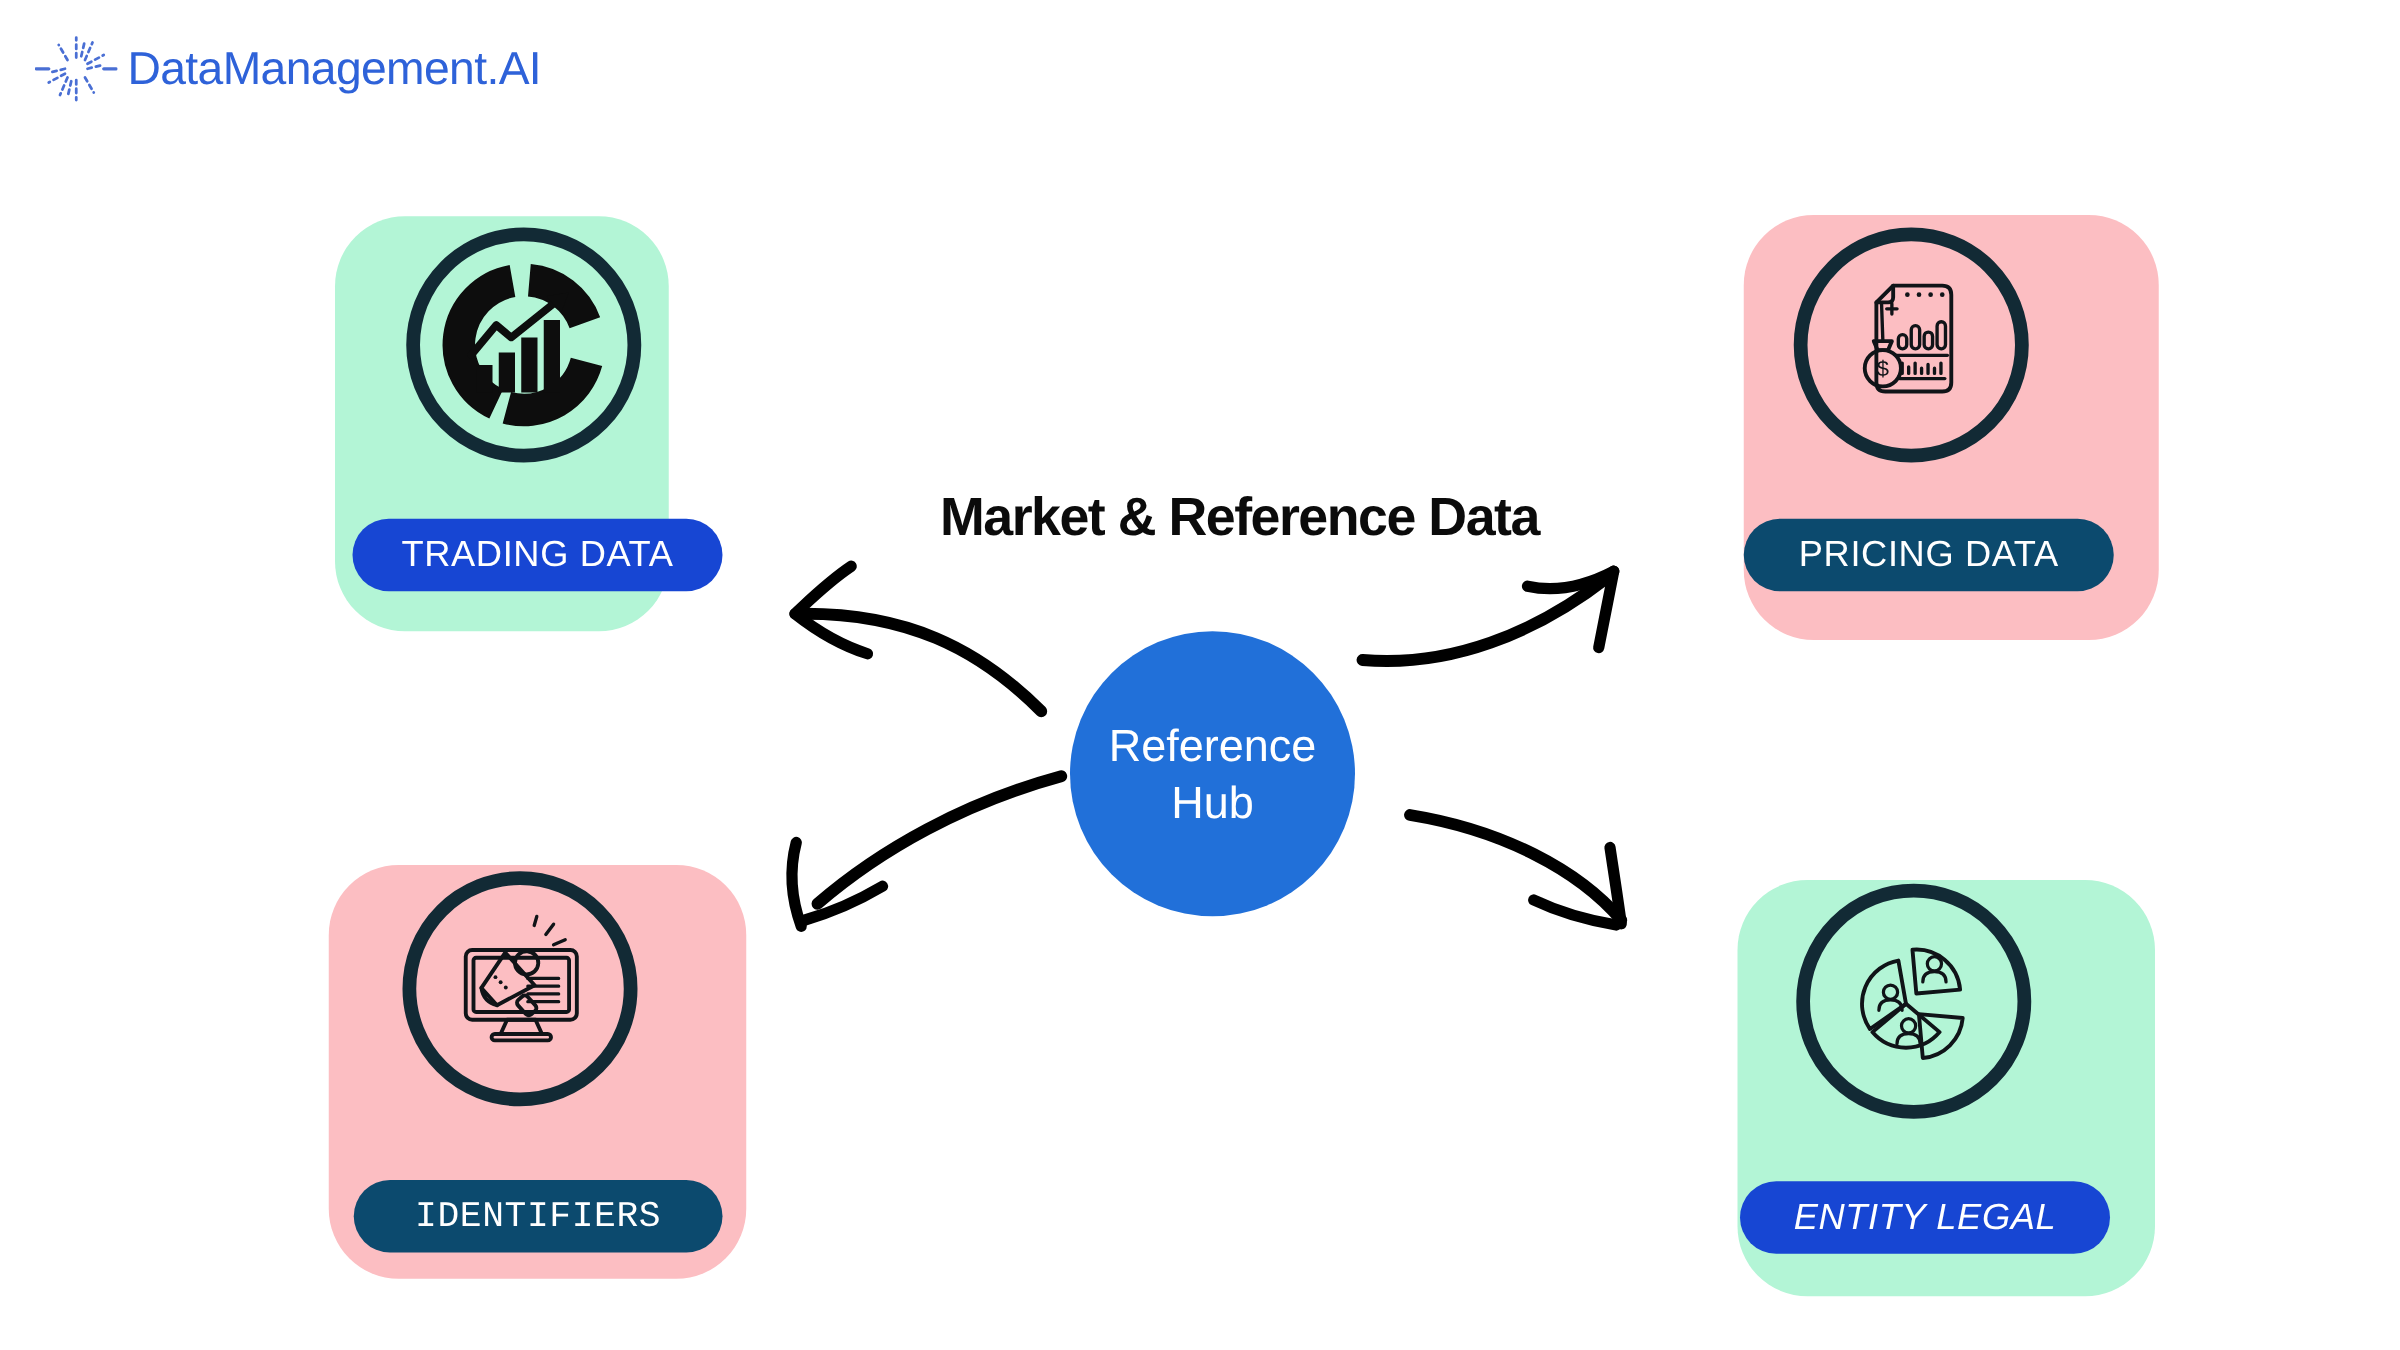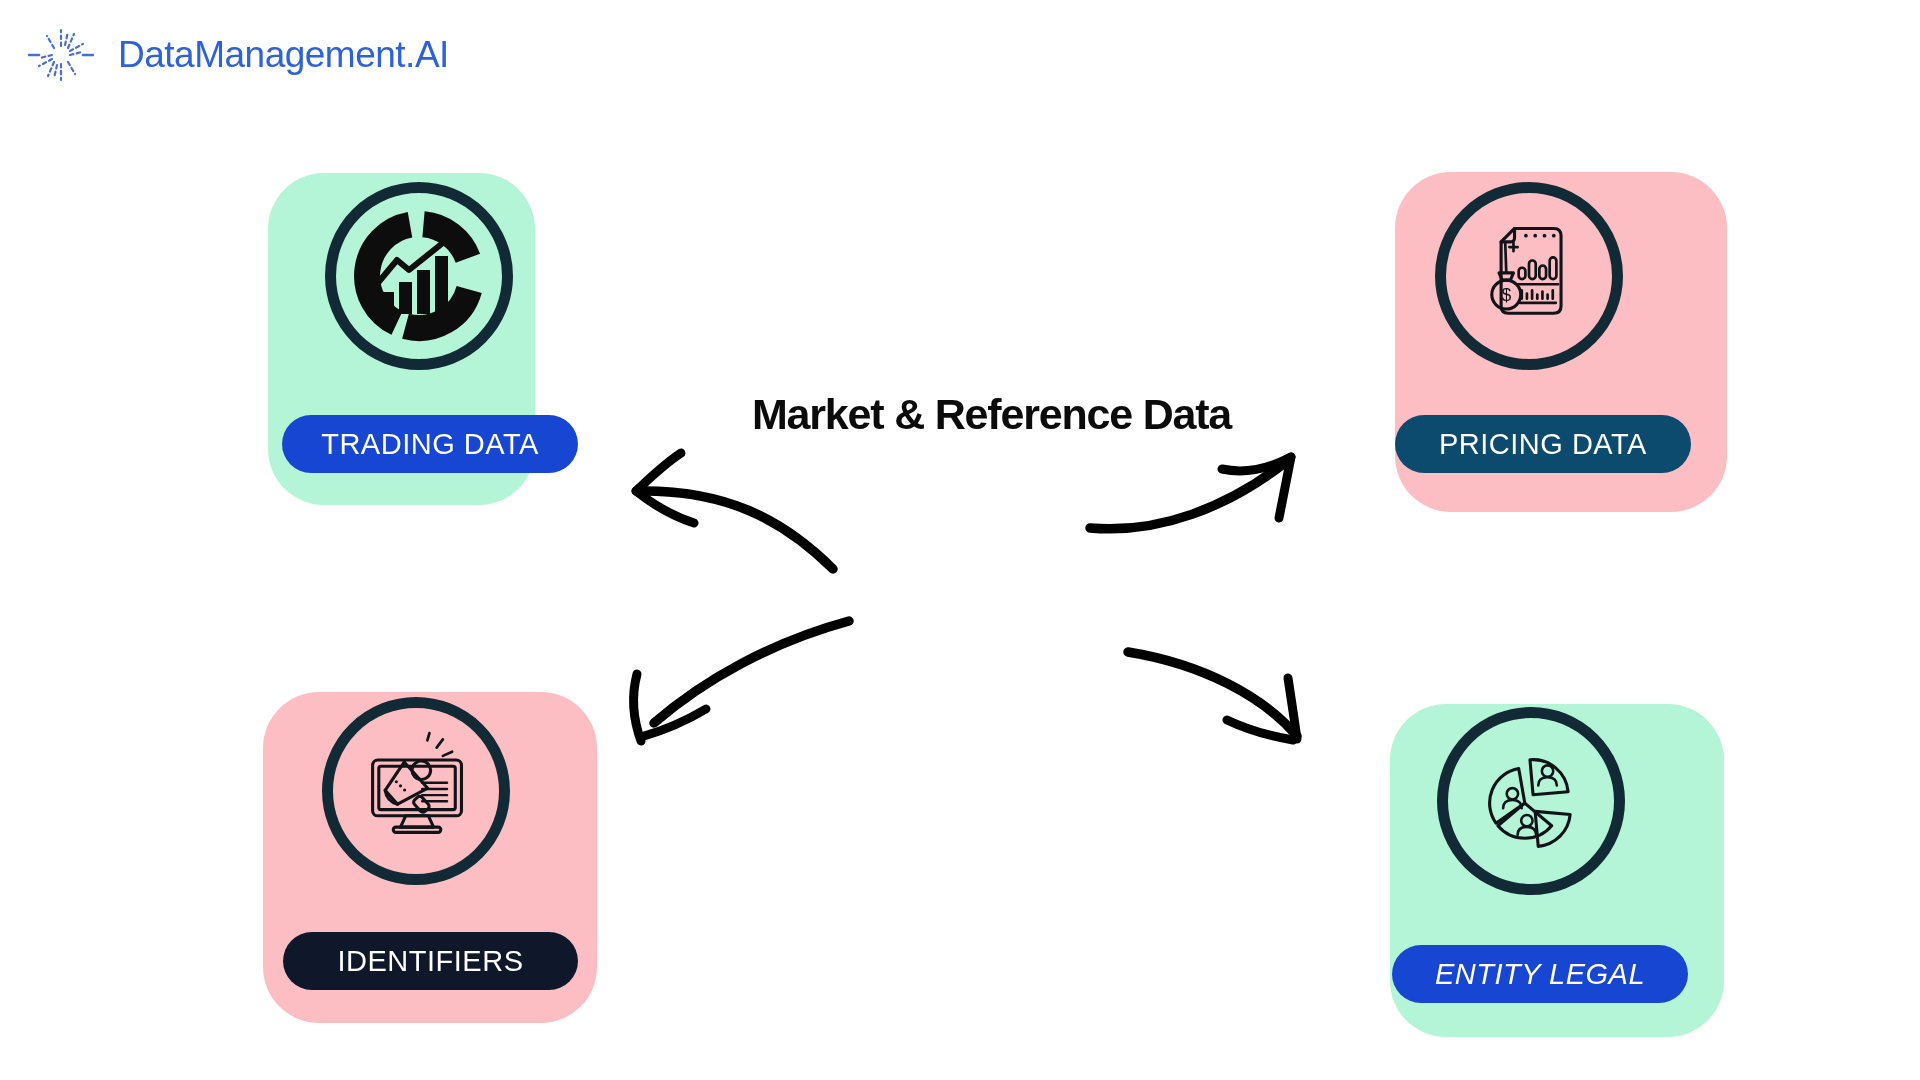--- a/index.html
+++ b/index.html
@@ -1,21 +1,21 @@
 <!DOCTYPE html>
 <html><head>
 <meta charset="utf-8">
 <style>
   html,body{margin:0;padding:0;background:#ffffff;}
   .canvas{
     position:relative;width:1920px;height:1080px;background:#ffffff;overflow:hidden;
     font-family:"Liberation Sans", sans-serif;
   }
   
-  .logo{position:absolute;left:28px;top:22px;display:flex;align-items:center;gap:24px;}
+  .logo{position:absolute;left:28px;top:22px;display:flex;align-items:center;gap:8px;}
   .logo-burst{width:66px;height:66px;flex:0 0 auto;}
   .logo-text{font-size:37px;font-weight:500;letter-spacing:-0.5px;color:#2e62d9;}
   
   .title{
     position:absolute;left:752px;top:390px;font-size:43px;font-weight:800;
     letter-spacing:-1.2px;color:#0b0b0b;white-space:nowrap;
   }
   
   .hub{
     position:absolute;left:856px;top:505px;width:228px;height:228px;border-radius:50%;
@@ -88,20 +88,26 @@
       <path class="barb" d="M 1222,469 C 1245,474 1268,469 1291,457"></path>
       <path class="barb" d="M 1291,457 C 1287,478 1283,497 1279,518"></path>
     </g>
     <g>
       <path class="main" d="M 1128,652 C 1202,664 1263,696 1297,736"></path>
       <path class="barb" d="M 1288,678 C 1291,698 1294,717 1297,739"></path>
       <path class="barb" d="M 1227,720 C 1248,730 1269,736 1293,740"></path>
     </g>
   </svg>
 
+  <div class="hub" style="background-color: rgb(33, 112, 217);">
+    <div class="hub-label">
+      <span>Reference</span><br>
+      <span>Hub</span>
+    </div>
+  </div>
 
   <div class="card" style="left: 268px; top: 173px; width: 267px; height: 332px; background-color: rgb(179, 245, 214);">
     <div class="icon-ring" style="left:57px;top:9px;">
       <svg width="160" height="160" viewBox="0 0 160 160">
         <g fill="none" stroke="#0d0d0d" stroke-width="26">
           <path d="M 71,28.8 A 52,52 0 0 0 58,127.1"></path>
           <path d="M 66.5,130.2 A 52,52 0 0 0 130.2,93.5"></path>
           <path d="M 128.9,62.2 A 52,52 0 0 0 84.5,28.2"></path>
         </g>
         <g fill="#0d0d0d">
@@ -176,21 +182,21 @@
         <g class="lineart" stroke-width="2.6">
           <path d="M 80,18 L 86,10 M 86,26 L 95,22 M 71,11 L 73,4"></path>
         </g>
         <g fill="#101418" stroke="none">
           <circle cx="41" cy="51" r="1.5"></circle>
             <circle cx="45" cy="55" r="1.5"></circle>
             <circle cx="49" cy="59" r="1.5"></circle>
         </g>
       </svg>
     </div>
-    <div class="pill" style="left: 20px; top: 240px; width: 295px; background-color: #0f172a;">
+    <div class="pill" style="left: 20px; top: 252px; width: 295px; background-color: #0c4a6e; font-family: Liberation Mono, monospace;">
       <span>IDENTIFIERS</span>
     </div>
   </div>
 
   <div class="card" style="left: 1390px; top: 704px; width: 334px; height: 333px; background-color: rgb(179, 245, 214);">
     <div class="icon-ring" style="left:47px;top:3px;">
       <svg width="124" height="124" viewBox="0 0 120 120">
         <g class="lineart" stroke-width="3">
           <path d="M 48.1,28.5 A 34,34 0 0 0 26.1,81.5 L 54,62 Z"></path>
           <path d="M 28,83.9 A 34,34 0 0 0 80,83.9 L 54,62 Z"></path>

